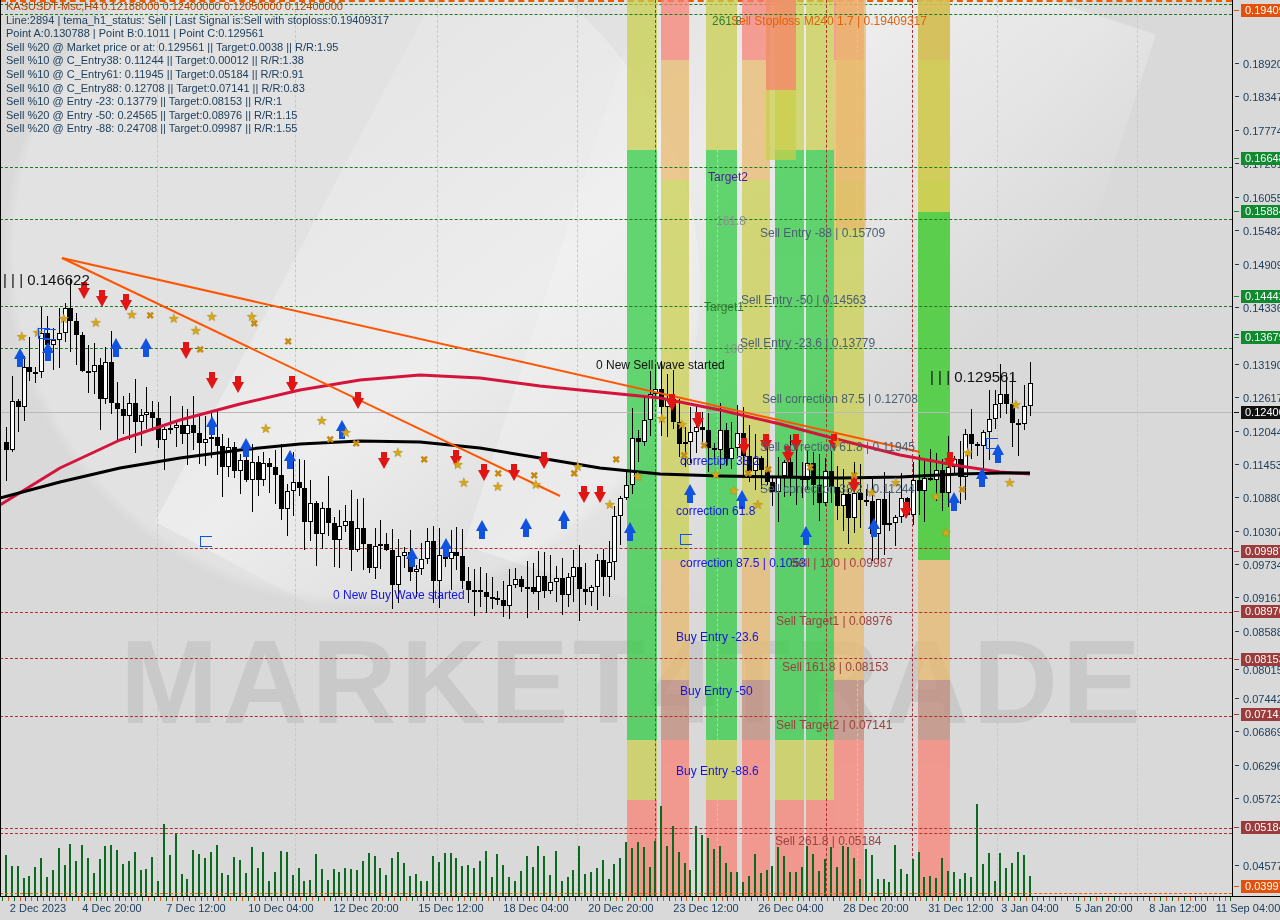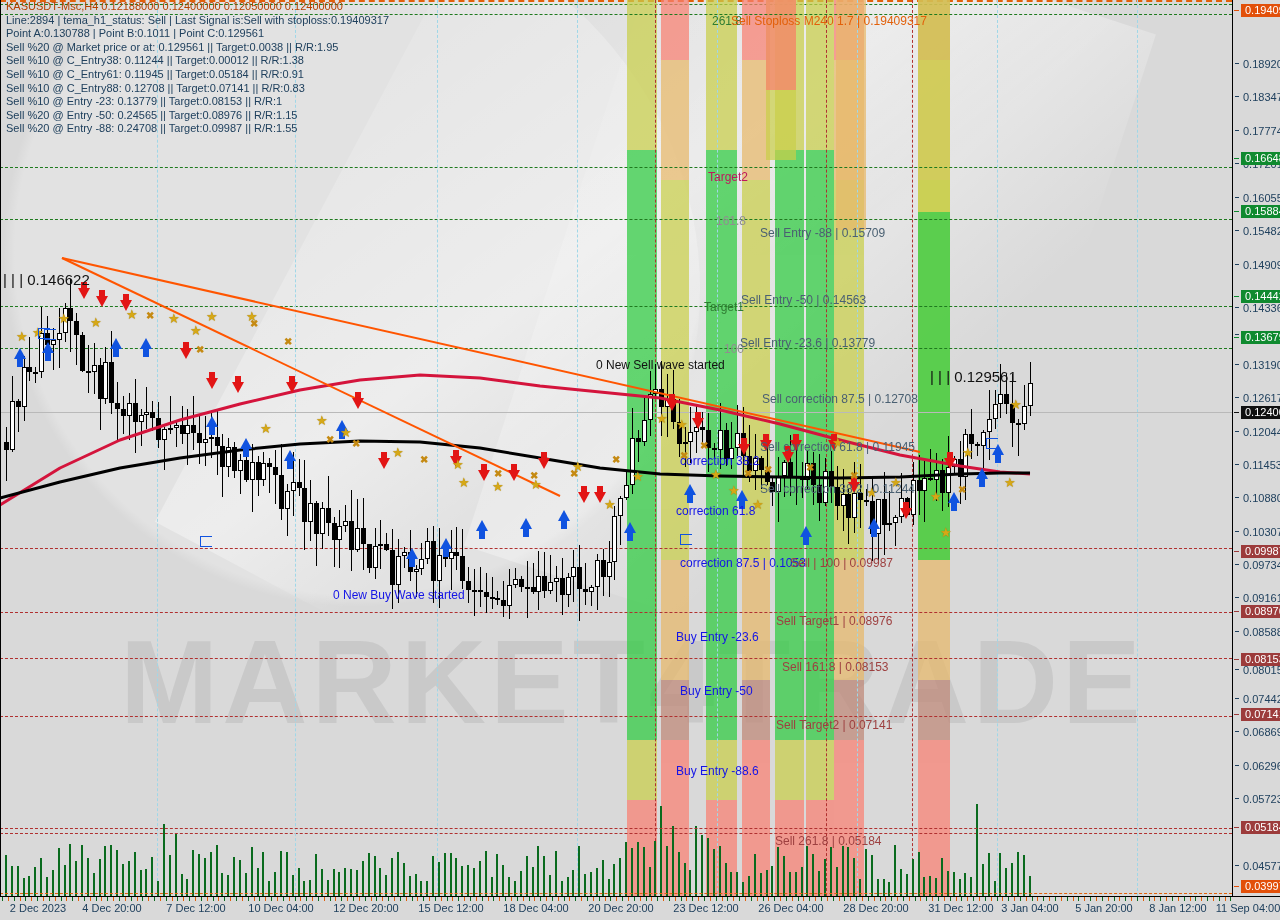--- a/index.html
+++ b/index.html
@@ -52,21 +52,21 @@
   .arr-dn:after{content:"";position:absolute;left:-3px;top:-17px;width:6px;height:8px;background:#e21515;}
   .arr-up{border-left:6px solid transparent;border-right:6px solid transparent;border-bottom:11px solid #1053e0;}
   .arr-up:after{content:"";position:absolute;left:-3px;top:11px;width:6px;height:8px;background:#1053e0;}
   .star{position:absolute;color:#d6a817;font-size:13px;line-height:10px;text-shadow:0 0 1px #8a6a06;}
   .xmark{position:absolute;color:#c58a12;font-size:10px;line-height:8px;font-weight:bold;}
   .flag{position:absolute;width:11px;height:9px;border:1px solid #1053e0;border-right:none;}
 
   
   .lbl{position:absolute;white-space:nowrap;font-size:12px;font-family:"Liberation Sans",sans-serif;}
   .lbl-green{color:#2f7d32;}
-  .lbl-darkgreen{color:#be185d;}
+  .lbl-darkgreen{color:#4c1d95;}
   .lbl-slate{color:#4a6072;}
   .lbl-red{color:#9d4040;}
   .lbl-blue{color:#1414e6;}
   .lbl-orange{color:#e2600a;}
   .lbl-black{color:#111;}
   .lbl-grey{color:#8f8f8f;}
 
   
   #infoblock{position:absolute;left:6px;top:0;z-index:30;}
   #infoblock .row{font-size:11px;line-height:13.6px;white-space:nowrap;font-family:"Liberation Sans",sans-serif;color:#20415e;}

